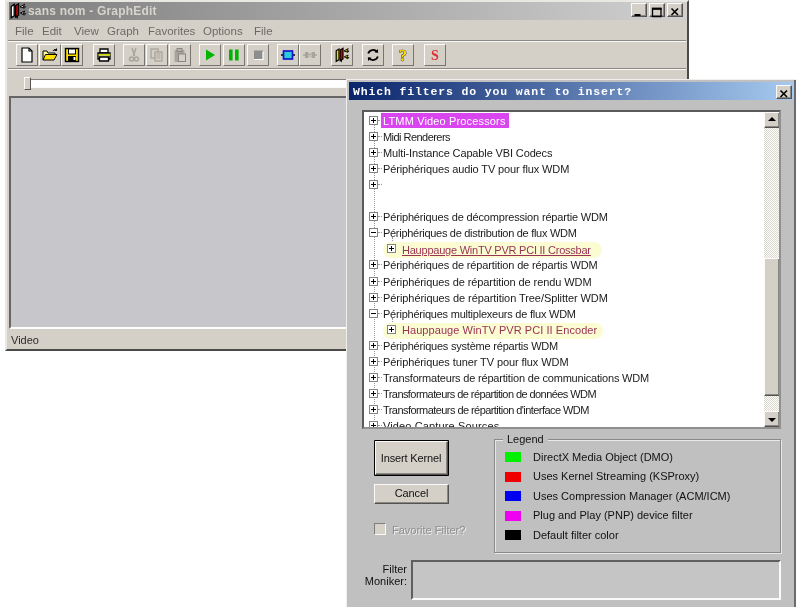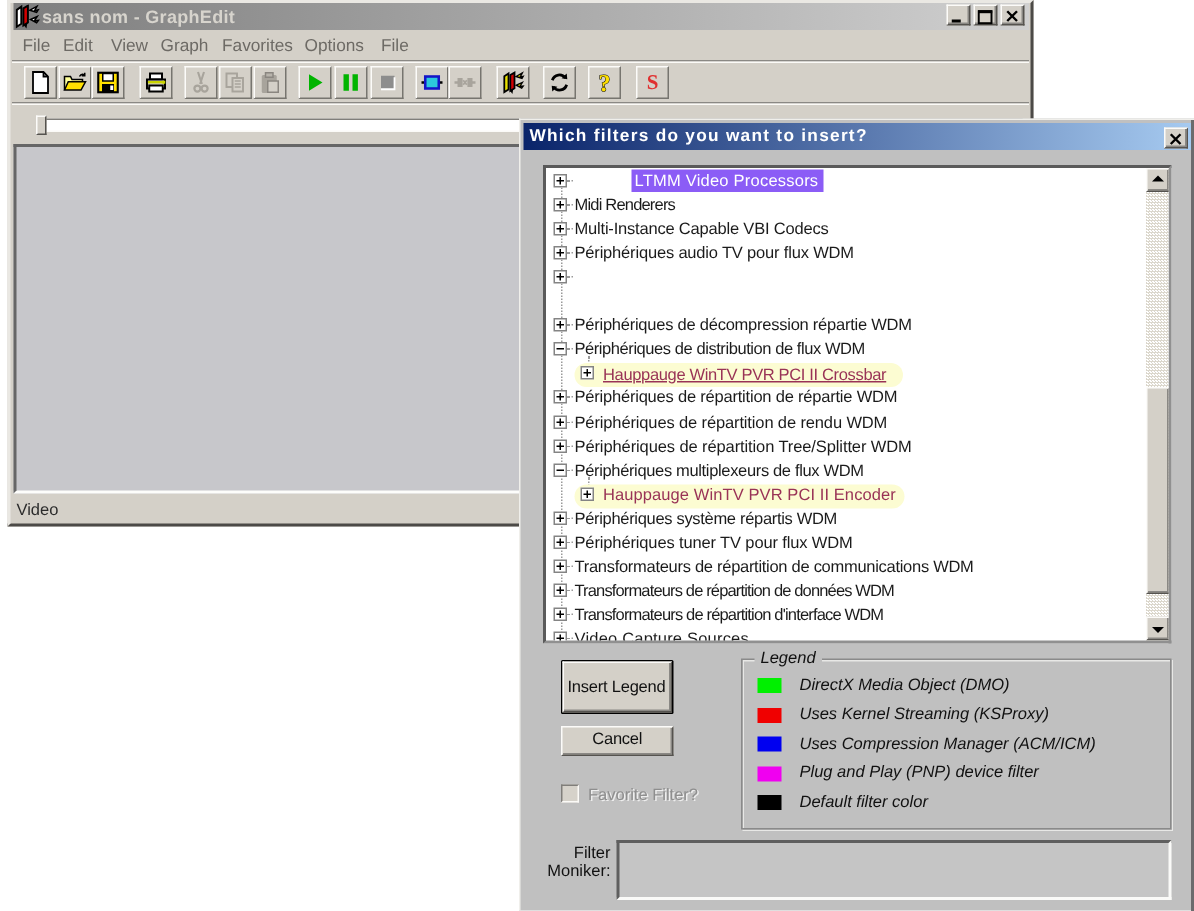--- a/index.html
+++ b/index.html
@@ -25,37 +25,37 @@
 #thumb { position:absolute; left:17px; top:75px; width:7px; height:13px; background:#d4d0c8;
   border:1px solid; border-color:#fcfbf9 #55534f #55534f #fcfbf9; }
 #canvas { position:absolute; left:2px; top:94px; width:677px; height:233px; background:#c7c7cb;
   border:2px solid; border-color:#666 #fdfdfb #fdfdfb #666; }
 #status { position:absolute; left:4px; top:331.5px; font-size:11px; color:#2b2b2b; }
 
 
 #dlg { position:absolute; left:346px; top:79px; width:450px; height:528px; background:#c0c0c0;
   border-left:1px solid #f0efeb; border-top:1px solid #f0efeb; }
 #dtbar { position:absolute; left:2px; top:2px; width:445px; height:18px;
-  background:linear-gradient(90deg,#0a246a,#a6caf0); }
+  background:linear-gradient(90deg,#0a246a,#a6caf0);font-family:Liberation Mono, monospace; }
 #dtbar .ttl { position:absolute; left:4px; top:2.5px; font-size:11.5px; font-weight:bold; color:#fff; letter-spacing:0.85px; }
 #dclose { position:absolute; left:429px; top:4.5px; width:16px; height:14px; background:#d4d0c8;
   border:1px solid; border-color:#fcfbf9 #55534f #55534f #fcfbf9; box-shadow:inset -1px -1px 0 #8a8884; }
 #dredge { position:absolute; right:0; top:0; width:2px; height:528px; background:#6b6b6d; }
 
 #lb { position:absolute; left:15px; top:30px; width:419px; height:319px; background:#fff;
   border:2px solid; border-color:#5a5a5a #909090 #909090 #5a5a5a; overflow:hidden; }
 #lbin { position:absolute; left:0; top:0; width:400px; height:315px; overflow:hidden; }
 #vline { position:absolute; left:9.5px; top:4px; height:310px; border-left:1px dotted #9a9a9a; }
 .trow { position:absolute; left:0; width:400px; height:16px; }
 .pm { position:absolute; width:9px; height:9px; background:#fff; border:1px solid #848484; z-index:2; }
 .pm .h { position:absolute; left:1px; top:3px; width:5px; height:1px; background:#000; }
 .pm .v { position:absolute; left:3px; top:1px; width:1px; height:5px; background:#000; }
 .stub { position:absolute; height:1px; border-top:1px dotted #9a9a9a; }
 .txt { position:absolute; font-size:11px; color:#1b1b1b; white-space:nowrap; }
-.txt.sel { background:#8b5cf6; color:#fff;margin-left:40px; }
+.txt.sel { background:#d946ef; color:#fff; }
 .txt.fav { color:#993356; background:#fcfcd2; border-radius:8px; }
 .txt.u { text-decoration:underline; }
 .vstub { position:absolute; border-left:1px dotted #9a9a9a; }
 
 #sbar { position:absolute; left:400px; top:0; width:16px; height:315px;
   background:repeating-conic-gradient(#fff 0% 25%, #dbd7cc 0% 50%) 0 0/2px 2px; }
 .sbtn { position:absolute; left:0; width:16px; height:16px; background:#d4d0c8;
   border:1px solid; border-color:#fcfbf9 #55534f #55534f #fcfbf9; box-shadow:inset -1px -1px 0 #8a8884; }
 #sthumb { position:absolute; left:0; top:146px; width:16px; height:138px; background:#d4d0c8;
   border:1px solid; border-color:#fcfbf9 #55534f #55534f #fcfbf9; box-shadow:inset -1px -1px 0 #8a8884; }
@@ -66,21 +66,21 @@
   border:1px solid; border-color:#fcfbf9 #55534f #55534f #fcfbf9; box-shadow:inset -1px -1px 0 #8a8884;
   font-size:11px; letter-spacing:-0.15px; color:#111; text-align:center; line-height:32px; }
 #btnCan { position:absolute; left:27px; top:404px; width:75px; height:20px; background:#d4d0c8;
   border:1px solid; border-color:#fcfbf9 #55534f #55534f #fcfbf9; box-shadow:inset -1px -1px 0 #8a8884;
   font-size:11px; letter-spacing:-0.15px; color:#111; text-align:center; line-height:17px; }
 #chk { position:absolute; left:27px; top:443px; width:12px; height:12px; background:#d6d2ca;
   border:1px solid; border-color:#807e7a #fbfaf7 #fbfaf7 #807e7a; }
 #chkl { position:absolute; left:45px; top:444px; font-size:11px; color:#8e8e8e; text-shadow:1px 1px 0 #eee; }
 
 #leg { position:absolute; left:147px; top:358.5px; width:286.5px; height:114px;
-  border:1px solid #8a8a8a; box-shadow:inset 1px 1px 0 #e8e8e6, 1px 1px 0 #e8e8e6;font-style:italic; }
+  border:1px solid #8a8a8a; box-shadow:inset 1px 1px 0 #e8e8e6, 1px 1px 0 #e8e8e6; }
 #leg .cap { position:absolute; left:8px; top:-7px; background:#c0c0c0; padding:0 4px; font-size:11px; color:#111; }
 .sw { position:absolute; left:9.5px; width:16px; height:10px; }
 .lt { position:absolute; left:38px; font-size:11px; color:#111; }
 
 #fml { position:absolute; left:4px; top:483px; width:56px; font-size:11px; color:#111; text-align:right; line-height:12px; }
 #fmb { position:absolute; left:64px; top:480px; width:370px; height:40px; background:#c5c5c5;
   border:2px solid; border-color:#5f5f5f #fafaf8 #fafaf8 #5f5f5f; }
 </style></head>
 <body>
 <div id="win">
@@ -300,21 +300,21 @@
 <div class="trow" style="top:129.3px">
           <div class="stub" style="left:32px;top:7px;width:5px"></div>
           <div class="txt fav u" style="left:19px;top:1px;padding:1.5px 11px 2.5px 19px;letter-spacing:-0.23px">Hauppauge WinTV PVR PCI II Crossbar</div>
           <div class="pm" style="left:23px;top:3px">
             <i class="h"></i>
             <i class="v"></i>
           </div>
         </div>
 <div class="trow" style="top:145.39999999999998px">
           <div class="stub" style="left:14px;top:7px;width:4px"></div>
-          <div class="txt" style="left:19px;top:2px;letter-spacing:-0.14px">Périphériques de répartition de répartie WDM</div>
+          <div class="txt" style="left:19px;top:2px;letter-spacing:-0.14px">Périphériques de répartition de répartis WDM</div>
           <div class="pm" style="left:5px;top:3px">
             <i class="h"></i>
             <i class="v"></i>
           </div>
         </div>
 <div class="trow" style="top:161.5px">
           <div class="stub" style="left:14px;top:7px;width:4px"></div>
           <div class="txt" style="left:19px;top:2px;letter-spacing:-0.09px">Périphériques de répartition de rendu WDM</div>
           <div class="pm" style="left:5px;top:3px">
             <i class="h"></i>
@@ -397,21 +397,21 @@
       <div class="sbtn" style="top:0"><svg width="14" height="14" viewBox="0 0 14 14">
             <path d="M7 4l4 4H3z" fill="#000"></path>
           </svg></div>
       <div id="sthumb"></div>
       <div class="sbtn" style="top:299px"><svg width="14" height="14" viewBox="0 0 14 14">
             <path d="M7 10L3 6h8z" fill="#000"></path>
           </svg></div>
     </div>
   </div>
   <div id="btnIns">
-      <div class="in">Insert Legend</div>
+      <div class="in">Insert Kernel</div>
     </div>
   <div id="btnCan">Cancel</div>
   <div id="chk"></div>
   <div id="chkl">Favorite Filter?</div>
   <div id="leg">
     <div class="cap">Legend</div>
     <div class="sw" style="top:12.5px;background:#00f000"></div>
       <div class="lt" style="top:11.0px">DirectX Media Object (DMO)</div>
 <div class="sw" style="top:32.10000000000002px;background:#f00000"></div>
       <div class="lt" style="top:30.600000000000023px">Uses Kernel Streaming (KSProxy)</div>

